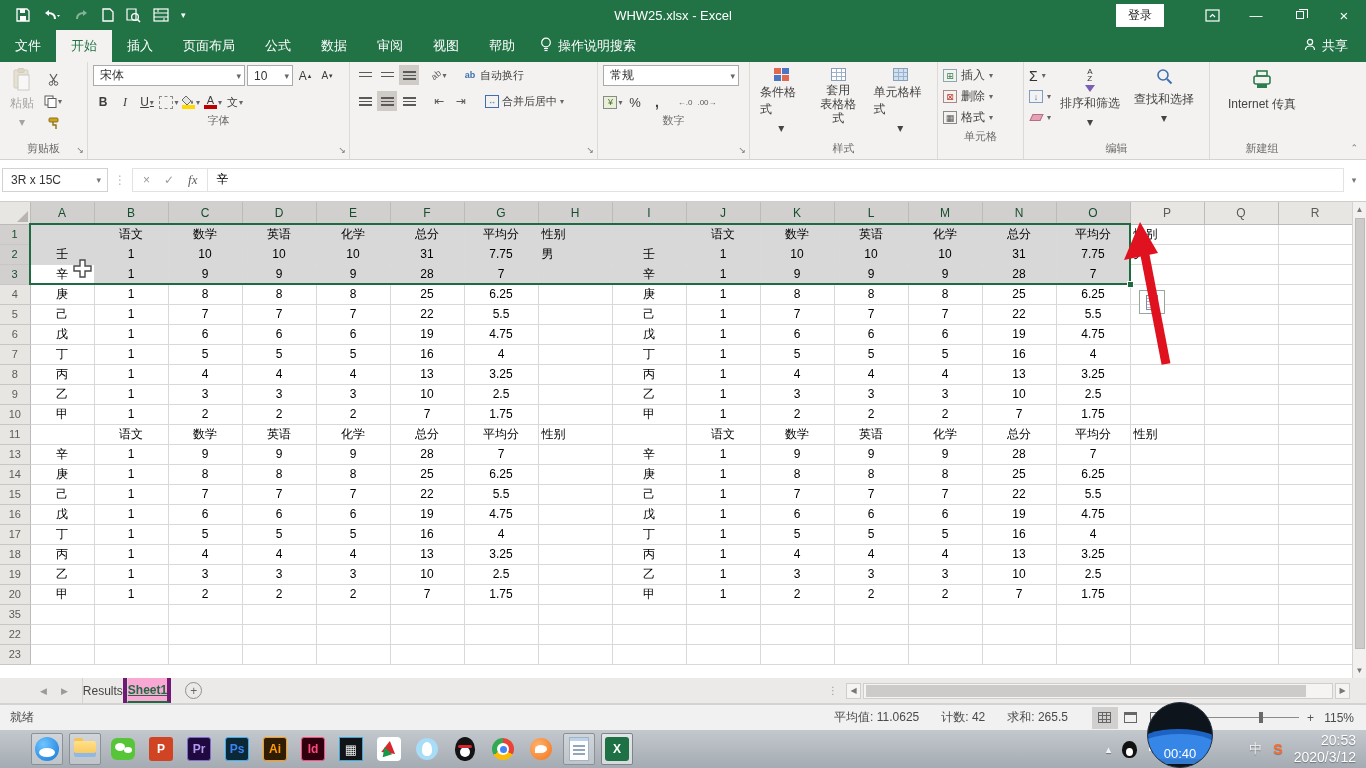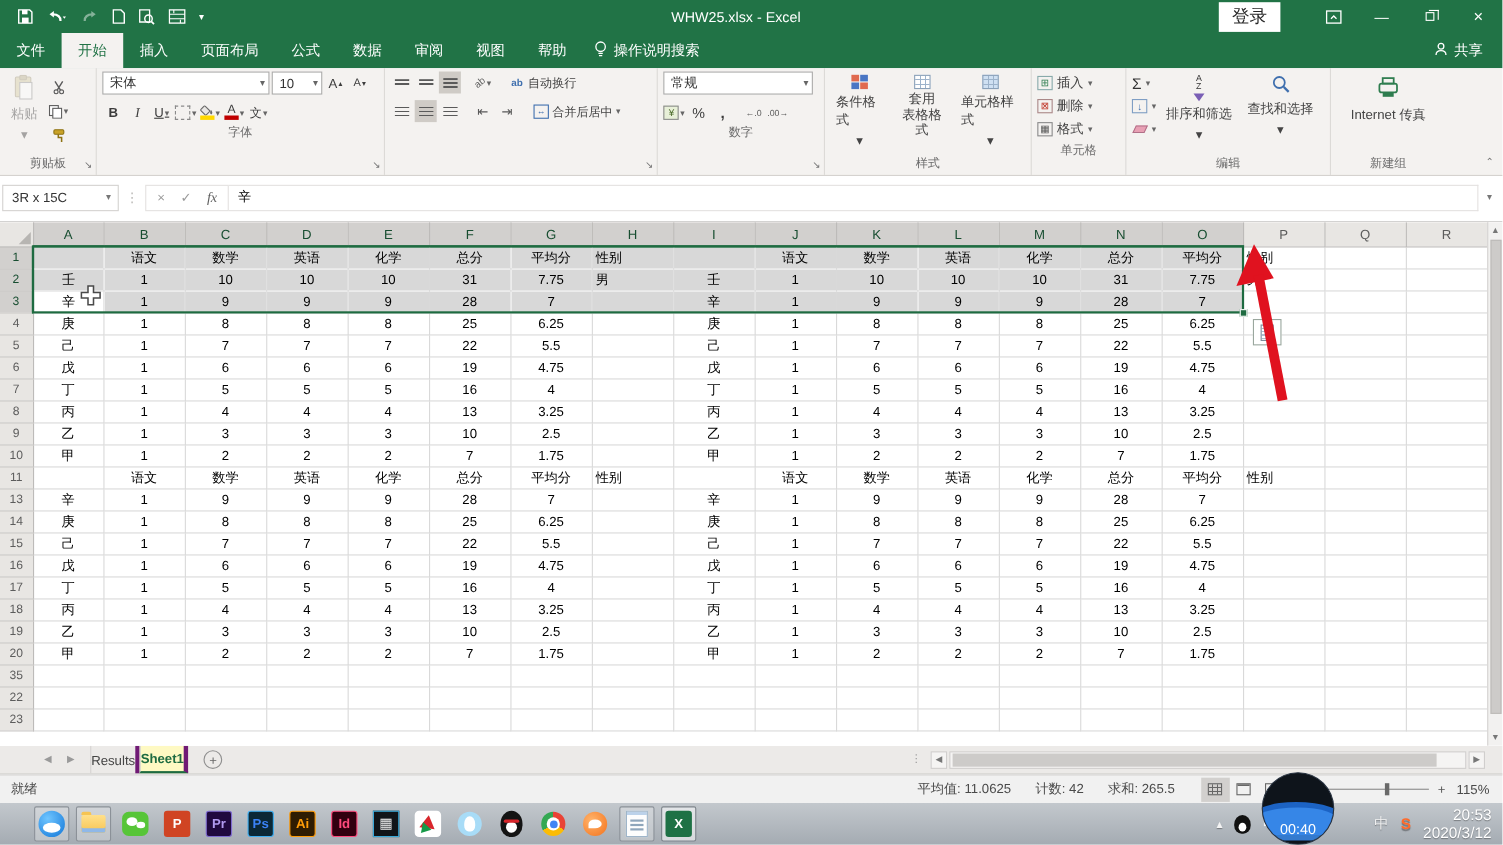--- a/index.html
+++ b/index.html
@@ -8,21 +8,21 @@
   .screen{width:1366px;height:768px;display:flex;flex-direction:column;position:relative;}
 
   
   .titlebar{height:30px;background:#217346;display:flex;align-items:center;color:#fff;flex:0 0 auto;}
   .qat{display:flex;align-items:center;gap:12px;padding-left:16px;width:230px;}
   .qat .qi{font-size:13px;color:#fff;cursor:default;display:flex;align-items:center;}
   .qi svg{display:block;}
   .dim{opacity:.45;}
   .title-text{flex:1;text-align:center;font-size:13px;color:#fff;}
   .title-ctl{display:flex;align-items:center;height:100%;}
-  .signin{background:#fff;color:#262626;font-size:16px;padding:3px 12px;margin-right:26px;border:none;cursor:pointer;}
+  .signin{background:#fff;color:#262626;font-size:12px;padding:3px 12px;margin-right:26px;border:none;cursor:pointer;}
   .winbtn{width:44px;height:100%;display:flex;align-items:center;justify-content:center;color:#fff;font-size:13px;}
   .restorebox{width:8px;height:8px;border:1px solid #fff;position:relative;display:inline-block;}
   .restorebox:before{content:"";position:absolute;left:2px;top:-3px;width:8px;height:8px;border:1px solid #fff;border-bottom:none;border-left:none;}
 
   
   .tabrow{height:32px;background:#217346;display:flex;align-items:stretch;color:#fff;font-size:13px;flex:0 0 auto;}
   .rtab{padding:0 15px;display:flex;align-items:center;cursor:pointer;}
   .rtab.active{background:#f4f2f0;color:#217346;}
   .tellme{display:flex;align-items:center;gap:6px;margin-left:10px;font-size:13px;}
   .share{margin-left:auto;display:flex;align-items:center;gap:5px;padding-right:18px;font-size:13px;}
@@ -84,21 +84,21 @@
   .vthumb{width:10px;flex:1;margin:1px 0 14px 0;background:#cdcbc9;border:1px solid #bdbbb9;cursor:pointer;}
   .pastetag{position:absolute;left:1139px;top:88px;width:26px;height:24px;background:#fff;border:1px solid #9aa79e;display:flex;align-items:center;justify-content:center;cursor:pointer;}
   .pastetag .clip{width:12px;height:15px;border:1px solid #7f8c9a;background:repeating-linear-gradient(to bottom,#fff 0 2px,#aebccb 2px 3px);}
   .cellcursor{position:absolute;left:72px;top:56px;pointer-events:none;}
   .redarrow{position:absolute;left:1120px;top:18px;pointer-events:none;}
 
   
   .sheetbar{height:26px;background:#eceae8;border-bottom:1px solid #d5d3d1;display:flex;align-items:stretch;flex:0 0 auto;font-size:12px;color:#444;}
   .snav{display:flex;align-items:center;gap:14px;padding:0 14px 0 40px;color:#9a9a9a;font-size:9px;}
   .stab{display:flex;align-items:center;padding:0 0;cursor:pointer;border-right:4px solid #701a75;border-left:1px solid #d5d3d1;}
-  .stab.active{background:#fef9c3;color:#1e6b41;font-weight:bold;border-bottom:2px solid #1e6b41;}
+  .stab.active{background:#f9a8d4;color:#1e6b41;font-weight:bold;border-bottom:2px solid #1e6b41;text-decoration:underline;}
   .addsheet{width:17px;height:17px;border:1px solid #8f8f8f;border-radius:50%;display:flex;align-items:center;justify-content:center;color:#666;font-size:12px;margin:4px 0 0 14px;cursor:pointer;}
   .hscroll{margin-left:auto;display:flex;align-items:center;gap:2px;padding-right:16px;}
   .hdots{color:#9a9a9a;font-size:10px;margin-right:6px;cursor:ew-resize;}
   .harr{width:15px;height:16px;border:1px solid #d0cecd;background:#f5f4f3;display:flex;align-items:center;justify-content:center;color:#777;font-size:8px;cursor:pointer;}
   .htrack{width:470px;height:16px;background:#f5f4f3;border:1px solid #d0cecd;position:relative;cursor:pointer;}
   .hthumb{position:absolute;left:2px;top:1px;bottom:1px;width:440px;background:#cdcbc9;}
 
   
   .statusbar{height:26px;background:#f1f1f1;border-top:1px solid #d5d3d1;display:flex;align-items:center;font-size:12px;color:#4a4a4a;flex:0 0 auto;}
   .smode{padding-left:10px;}

